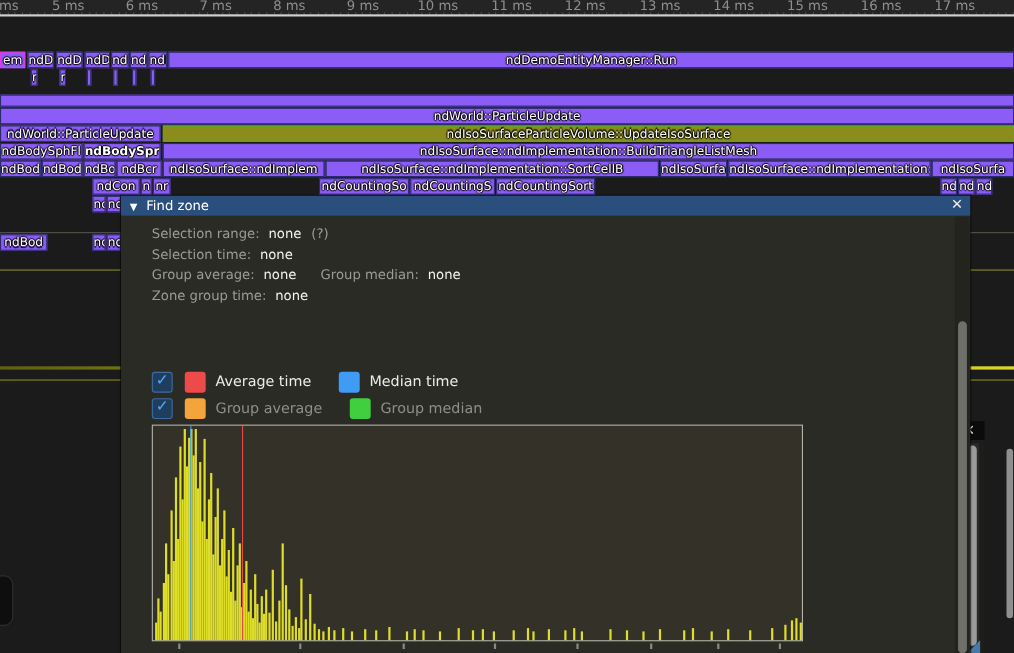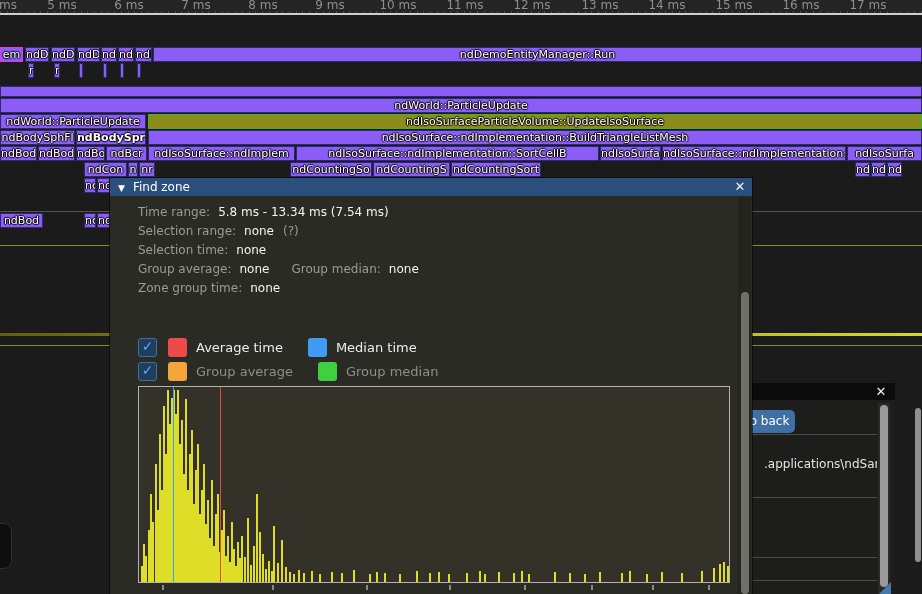--- a/index.html
+++ b/index.html
@@ -15,21 +15,21 @@
   
   #rows{position:absolute;left:0;top:0;width:922px;height:594px;}
   .zone{position:absolute;box-sizing:border-box;background:#8b5cf6;border:1px solid #2b2b6a;
         color:#fff;font-size:11px;text-align:center;overflow:hidden;white-space:nowrap;cursor:pointer;
         text-shadow:0 1px 1px #000,1px 0 1px #000,0 -1px 1px #000,-1px 0 1px #000;}
   .zsel{border-color:#e23ae2;}
   .zolive{background:#8c8c1c;border-color:#3fb32f;}
   .hline{position:absolute;}
 
   
-  #findzone{position:absolute;left:110px;top:178px;width:642px;height:416px;background:#2b2b25;
+  #findzone{position:absolute;left:110px;top:178px;width:772px;height:416px;background:#2b2b25;
             z-index:10;box-shadow:0 0 0 1px rgba(0,0,0,.55);}
   #fz-title{position:absolute;left:0;top:0;right:0;height:18px;background:#2b4f7d;color:#fff;
             font-size:12px;line-height:18px;cursor:default;}
   .fz-tri{display:inline-block;margin:0 8px 0 8px;font-size:9px;color:#fff;}
   #fz-close{position:absolute;right:3px;top:0;width:18px;height:18px;text-align:center;color:#eee;
             font-size:13px;line-height:18px;cursor:pointer;}
   #fz-stats{position:absolute;left:28px;top:25px;font-size:12px;}
   .fzrow{height:19px;line-height:19px;white-space:nowrap;}
   .lbl{color:#9c9c94;}
   .val{color:#f4f4f0;margin-left:8px;}
@@ -301,21 +301,20 @@
     <div id="iw-sbthumb"></div>
     <div id="iw-grip"></div>
   </div>
 
   <div id="findzone">
     <div id="fz-title">
       <span class="fz-tri">▼</span><span>Find zone</span>
       <div id="fz-close">✕</div>
     </div>
     <div id="fz-stats">
-        <div class="fzrow"><span class="lbl">Time range:</span><span class="val">5.8 ms - 13.34 ms (7.54 ms)</span></div>
         <div class="fzrow"><span class="lbl">Selection range:</span><span class="val">none</span><span class="hint">(?)</span></div>
         <div class="fzrow"><span class="lbl">Selection time:</span><span class="val">none</span></div>
         <div class="fzrow"><span class="lbl">Group average:</span><span class="val">none</span><span class="lbl2">Group median:</span><span class="val">none</span></div>
         <div class="fzrow"><span class="lbl">Zone group time:</span><span class="val">none</span></div>
       </div>
     <div id="fz-legend">
         <div class="legrow">
           <div class="cb">✓</div>
           <div class="sw" style="background: rgb(239, 74, 74);"></div>
           <div class="leglbl" style="color: rgb(236, 236, 236);">Average time</div>

